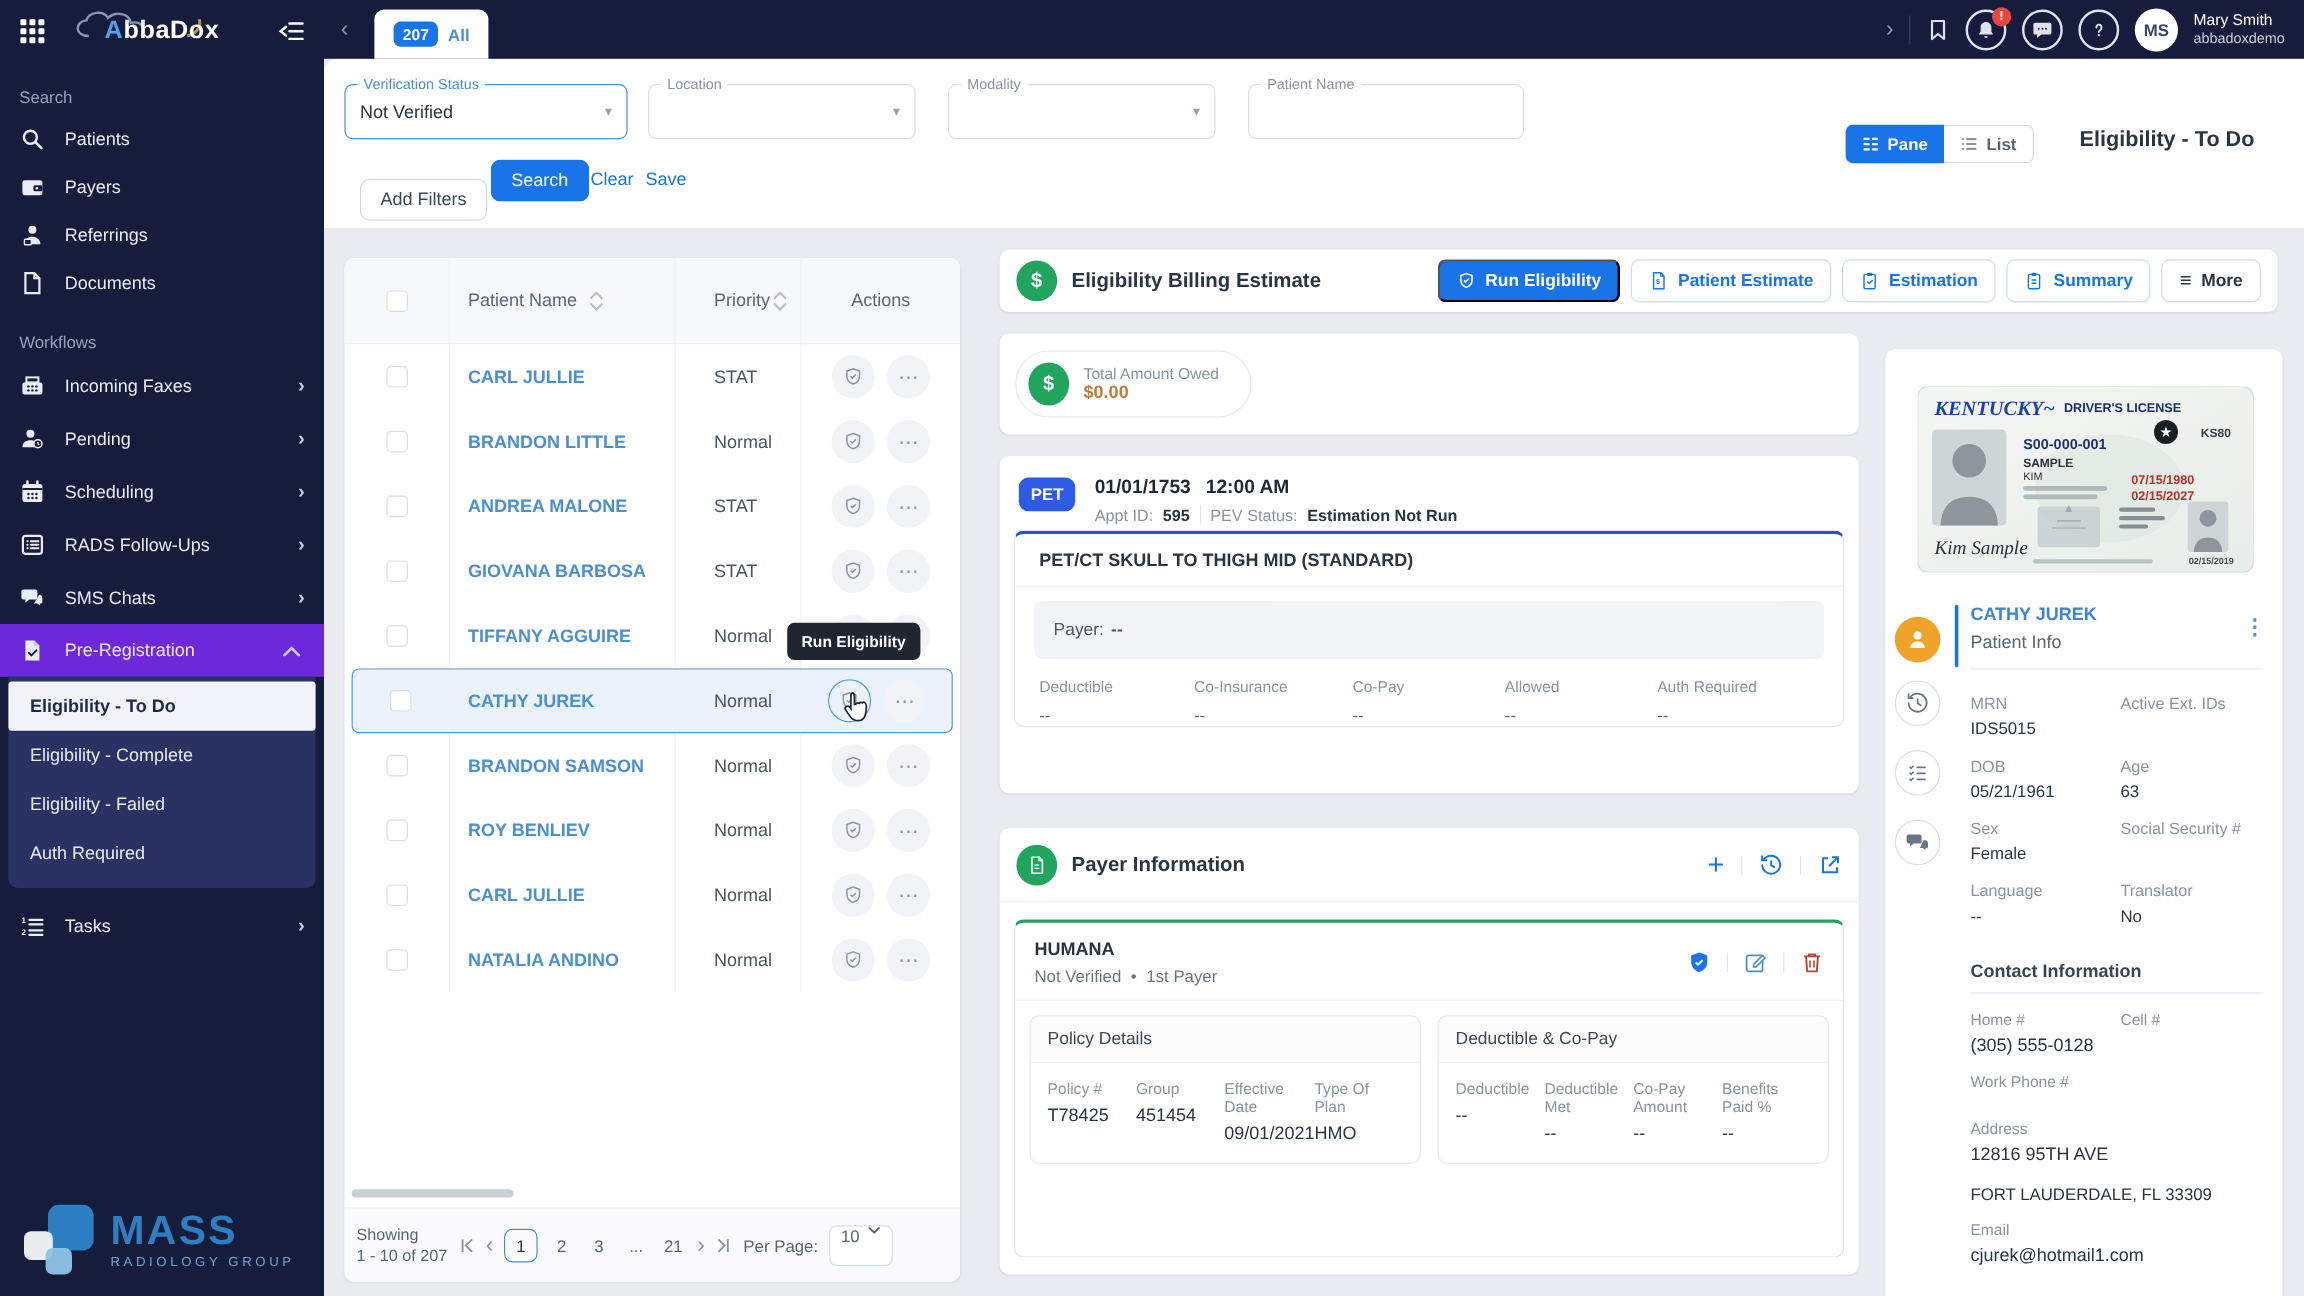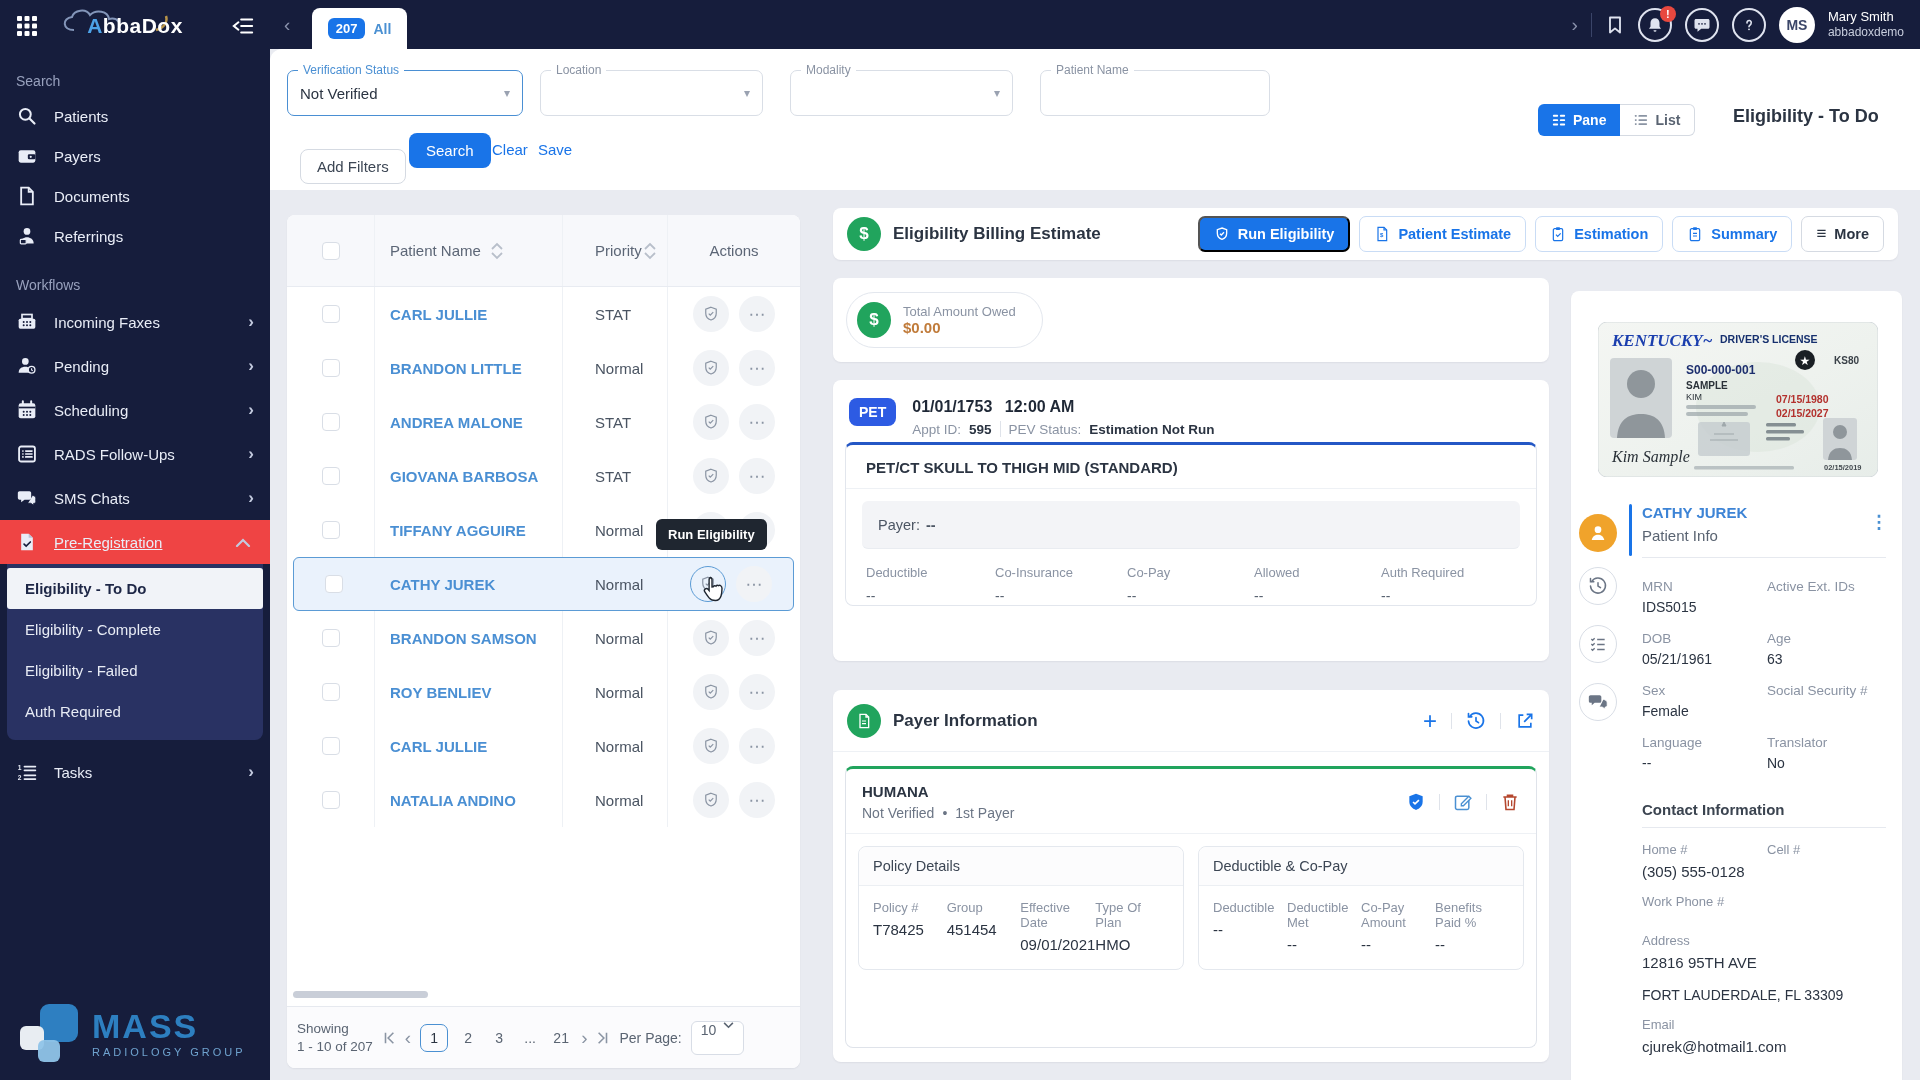--- a/index.html
+++ b/index.html
@@ -12,21 +12,21 @@
   .sb-top { display:flex; align-items:center; height:52px; padding:0 16px; gap:10px; }
   .logo-wrap { display:flex; align-items:center; position:relative; flex:1; justify-content:center; }
   .logo-cloud { position:absolute; top:-6px; left:12px; }
   .logo-text { font-size:21px; font-weight:bold; color:#fff; letter-spacing:.5px; position:relative; }
   .logo-a { color:#4da3e8; }
   .sb-label { color:#98a1bd; font-size:14px; padding:0 16px; height:30px; display:flex; align-items:center; margin-top:14px; }
   .sb-item { display:flex; align-items:center; gap:16px; height:40px; padding:0 16px; font-size:15px; cursor:pointer; }
   .sb-item.wf { height:44px; }
   .sb-item svg { flex:0 0 22px; }
   .sb-chev { margin-left:auto; color:#c3cade; font-size:17px; font-weight:bold; }
-  .sb-item.prereg { background:#ef4444; height:44px;text-decoration:underline; }
+  .sb-item.prereg { background:#6d28d9; height:44px; }
   .sb-subblock { background:#293263; margin:0 7px; border-radius:0 0 8px 8px; padding:4px 0 8px; }
   .sb-subitem { height:41px; display:flex; align-items:center; padding:0 18px; font-size:15px; color:#e8ecf5; cursor:pointer; }
   .sb-subitem.active { background:#f1f3f8; color:#1e2747; font-weight:bold; border-radius:3px; margin:0 0; }
   .mass { position:absolute; left:20px; bottom:18px; display:flex; align-items:center; gap:14px; }
   .mass-squares { position:relative; width:58px; height:58px; }
   .msq1 { position:absolute; right:0; top:0; width:38px; height:38px; border-radius:9px; background:#2e7fc1; }
   .msq2 { position:absolute; left:0; top:22px; width:24px; height:24px; border-radius:6px; background:#e8edf2; }
   .msq3 { position:absolute; left:18px; top:36px; width:22px; height:22px; border-radius:6px; background:#8fc4e8; opacity:.95; }
   .mass-title { font-size:34px; font-weight:bold; color:#2d7fc0; letter-spacing:2px; line-height:1; }
   .mass-sub { font-size:11px; color:#6fa3cf; letter-spacing:3px; margin-top:3px; }
@@ -218,32 +218,32 @@
     <div class="sb-item">
       <svg class="i20" viewBox="0 0 24 24">
           <rect x="2" y="5" width="20" height="15" rx="2.5" fill="#e9edf7"></rect>
           <rect x="13" y="10" width="9" height="6" rx="1.5" fill="#161d3c"></rect>
           <circle cx="16.5" cy="13" r="1.3" fill="#e9edf7"></circle>
         </svg>
       <span>Payers</span>
     </div>
     <div class="sb-item">
       <svg class="i20" viewBox="0 0 24 24">
-          <path d="M5 2h9l5 5v15H5z" fill="none" stroke="#e9edf7" stroke-width="2.2"></path>
-          <path d="M14 2v5h5" fill="none" stroke="#e9edf7" stroke-width="2.2"></path>
-        </svg>
-      <span>Documents</span>
-    </div>
-    <div class="sb-item">
-      <svg class="i20" viewBox="0 0 24 24">
           <circle cx="12" cy="6.5" r="4" fill="#e9edf7"></circle>
           <path d="M4 21c0-5 4-7.5 8-7.5s8 2.5 8 7.5z" fill="#e9edf7"></path>
           <rect x="4" y="16" width="7" height="5.5" rx="1" fill="#161d3c" stroke="#e9edf7" stroke-width="1.4"></rect>
         </svg>
       <span>Referrings</span>
+    </div>
+    <div class="sb-item">
+      <svg class="i20" viewBox="0 0 24 24">
+          <path d="M5 2h9l5 5v15H5z" fill="none" stroke="#e9edf7" stroke-width="2.2"></path>
+          <path d="M14 2v5h5" fill="none" stroke="#e9edf7" stroke-width="2.2"></path>
+        </svg>
+      <span>Documents</span>
     </div>
 
     <div class="sb-label">Workflows</div>
 
     <div class="sb-item wf">
       <svg class="i20" viewBox="0 0 24 24">
           <rect x="2" y="8" width="20" height="12" rx="2" fill="#e9edf7"></rect>
           <rect x="6" y="3" width="12" height="5" fill="none" stroke="#e9edf7" stroke-width="2"></rect>
           <g fill="#161d3c">
             <circle cx="8" cy="12" r="1.2"></circle>

